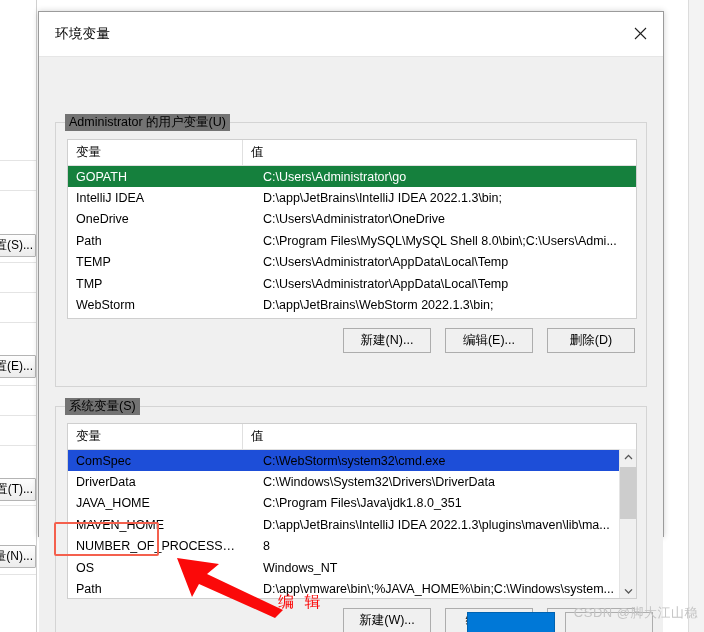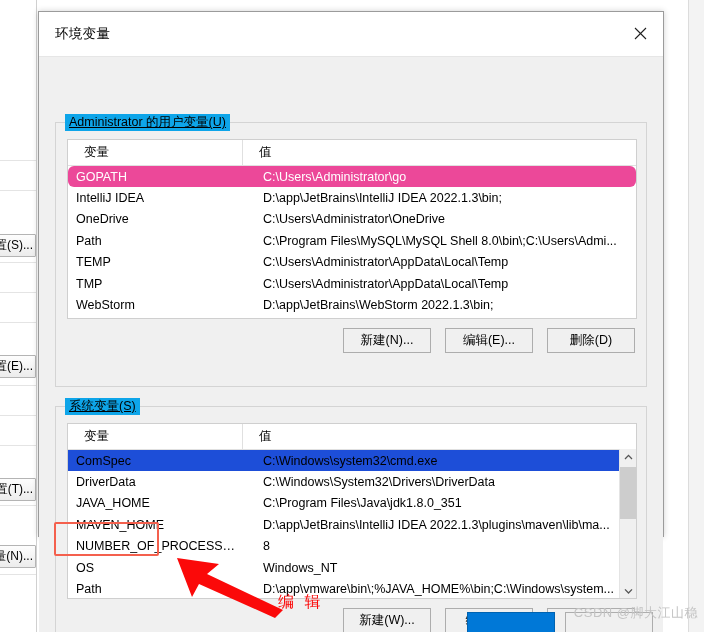--- a/index.html
+++ b/index.html
@@ -107,26 +107,25 @@
   .groupbox {
     position: absolute;
     border: 1px solid #d4d4d4;
     background: transparent;
     box-sizing: border-box;
   }
   .group-legend {
     position: absolute;
     top: -9px;
     left: 9px;
-    background: #0ea5e9;
+    background: #737373;
     padding: 0 4px;
     font-size: 12.5px;
     color: #000;
     white-space: nowrap;
-    text-decoration: underline;
   }
 
   #user-group { left: 16px; top: 65px; width: 592px; height: 265px; }
   #sys-group  { left: 16px; top: 349px; width: 592px; height: 265px; }
 
   
   .listview {
     position: absolute;
     background: #ffffff;
     border: 1px solid #cfcfcf;
@@ -139,21 +138,21 @@
   .lv-header {
     display: flex;
     height: 25px;
     background: #ffffff;
     border-bottom: 1px solid #e0e0e0;
     font-size: 12.5px;
   }
   .lv-header .col {
     display: flex;
     align-items: center;
-    padding-left: 16px;
+    padding-left: 8px;
     box-sizing: border-box;
     border-right: 1px solid #e0e0e0;
     color: #000;
   }
   .col-var { width: 175px; flex: none; }
   .col-val { flex: 1 1 auto; border-right: none !important; }
 
   .lv-rows {
     position: relative;
   }
@@ -175,23 +174,22 @@
   .lv-row .cell-val {
     flex: 1 1 auto;
     padding-left: 8px;
     box-sizing: border-box;
     overflow: hidden;
     text-overflow: ellipsis;
     padding-right: 4px;
     margin-left: 12px;
   }
   .lv-row.selected {
-    background: #ec4899;
+    background: #15803d;
     color: #ffffff;
-    border-radius: 6px;
   }
   .lv-row.alt {
     background: #1d4ed8;
   }
 
   
   #sys-scroll {
     position: absolute;
     right: 0; top: 25px;
     width: 16px;
@@ -386,21 +384,21 @@
       <div class="group-legend">系统变量(S)</div>
 
       <div class="listview" id="sys-list">
         <div class="lv-header">
           <div class="col col-var">变量</div>
           <div class="col col-val">值</div>
         </div>
         <div class="lv-rows">
           <div class="lv-row alt">
             <div class="cell-var">ComSpec</div>
-            <div class="cell-val">C:\Windows\system32\cmd.exe</div>
+            <div class="cell-val">C:\WebStorm\system32\cmd.exe</div>
           </div>
           <div class="lv-row">
             <div class="cell-var">DriverData</div>
             <div class="cell-val">C:\Windows\System32\Drivers\DriverData</div>
           </div>
           <div class="lv-row">
             <div class="cell-var">JAVA_HOME</div>
             <div class="cell-val">C:\Program Files\Java\jdk1.8.0_351</div>
           </div>
           <div class="lv-row">

